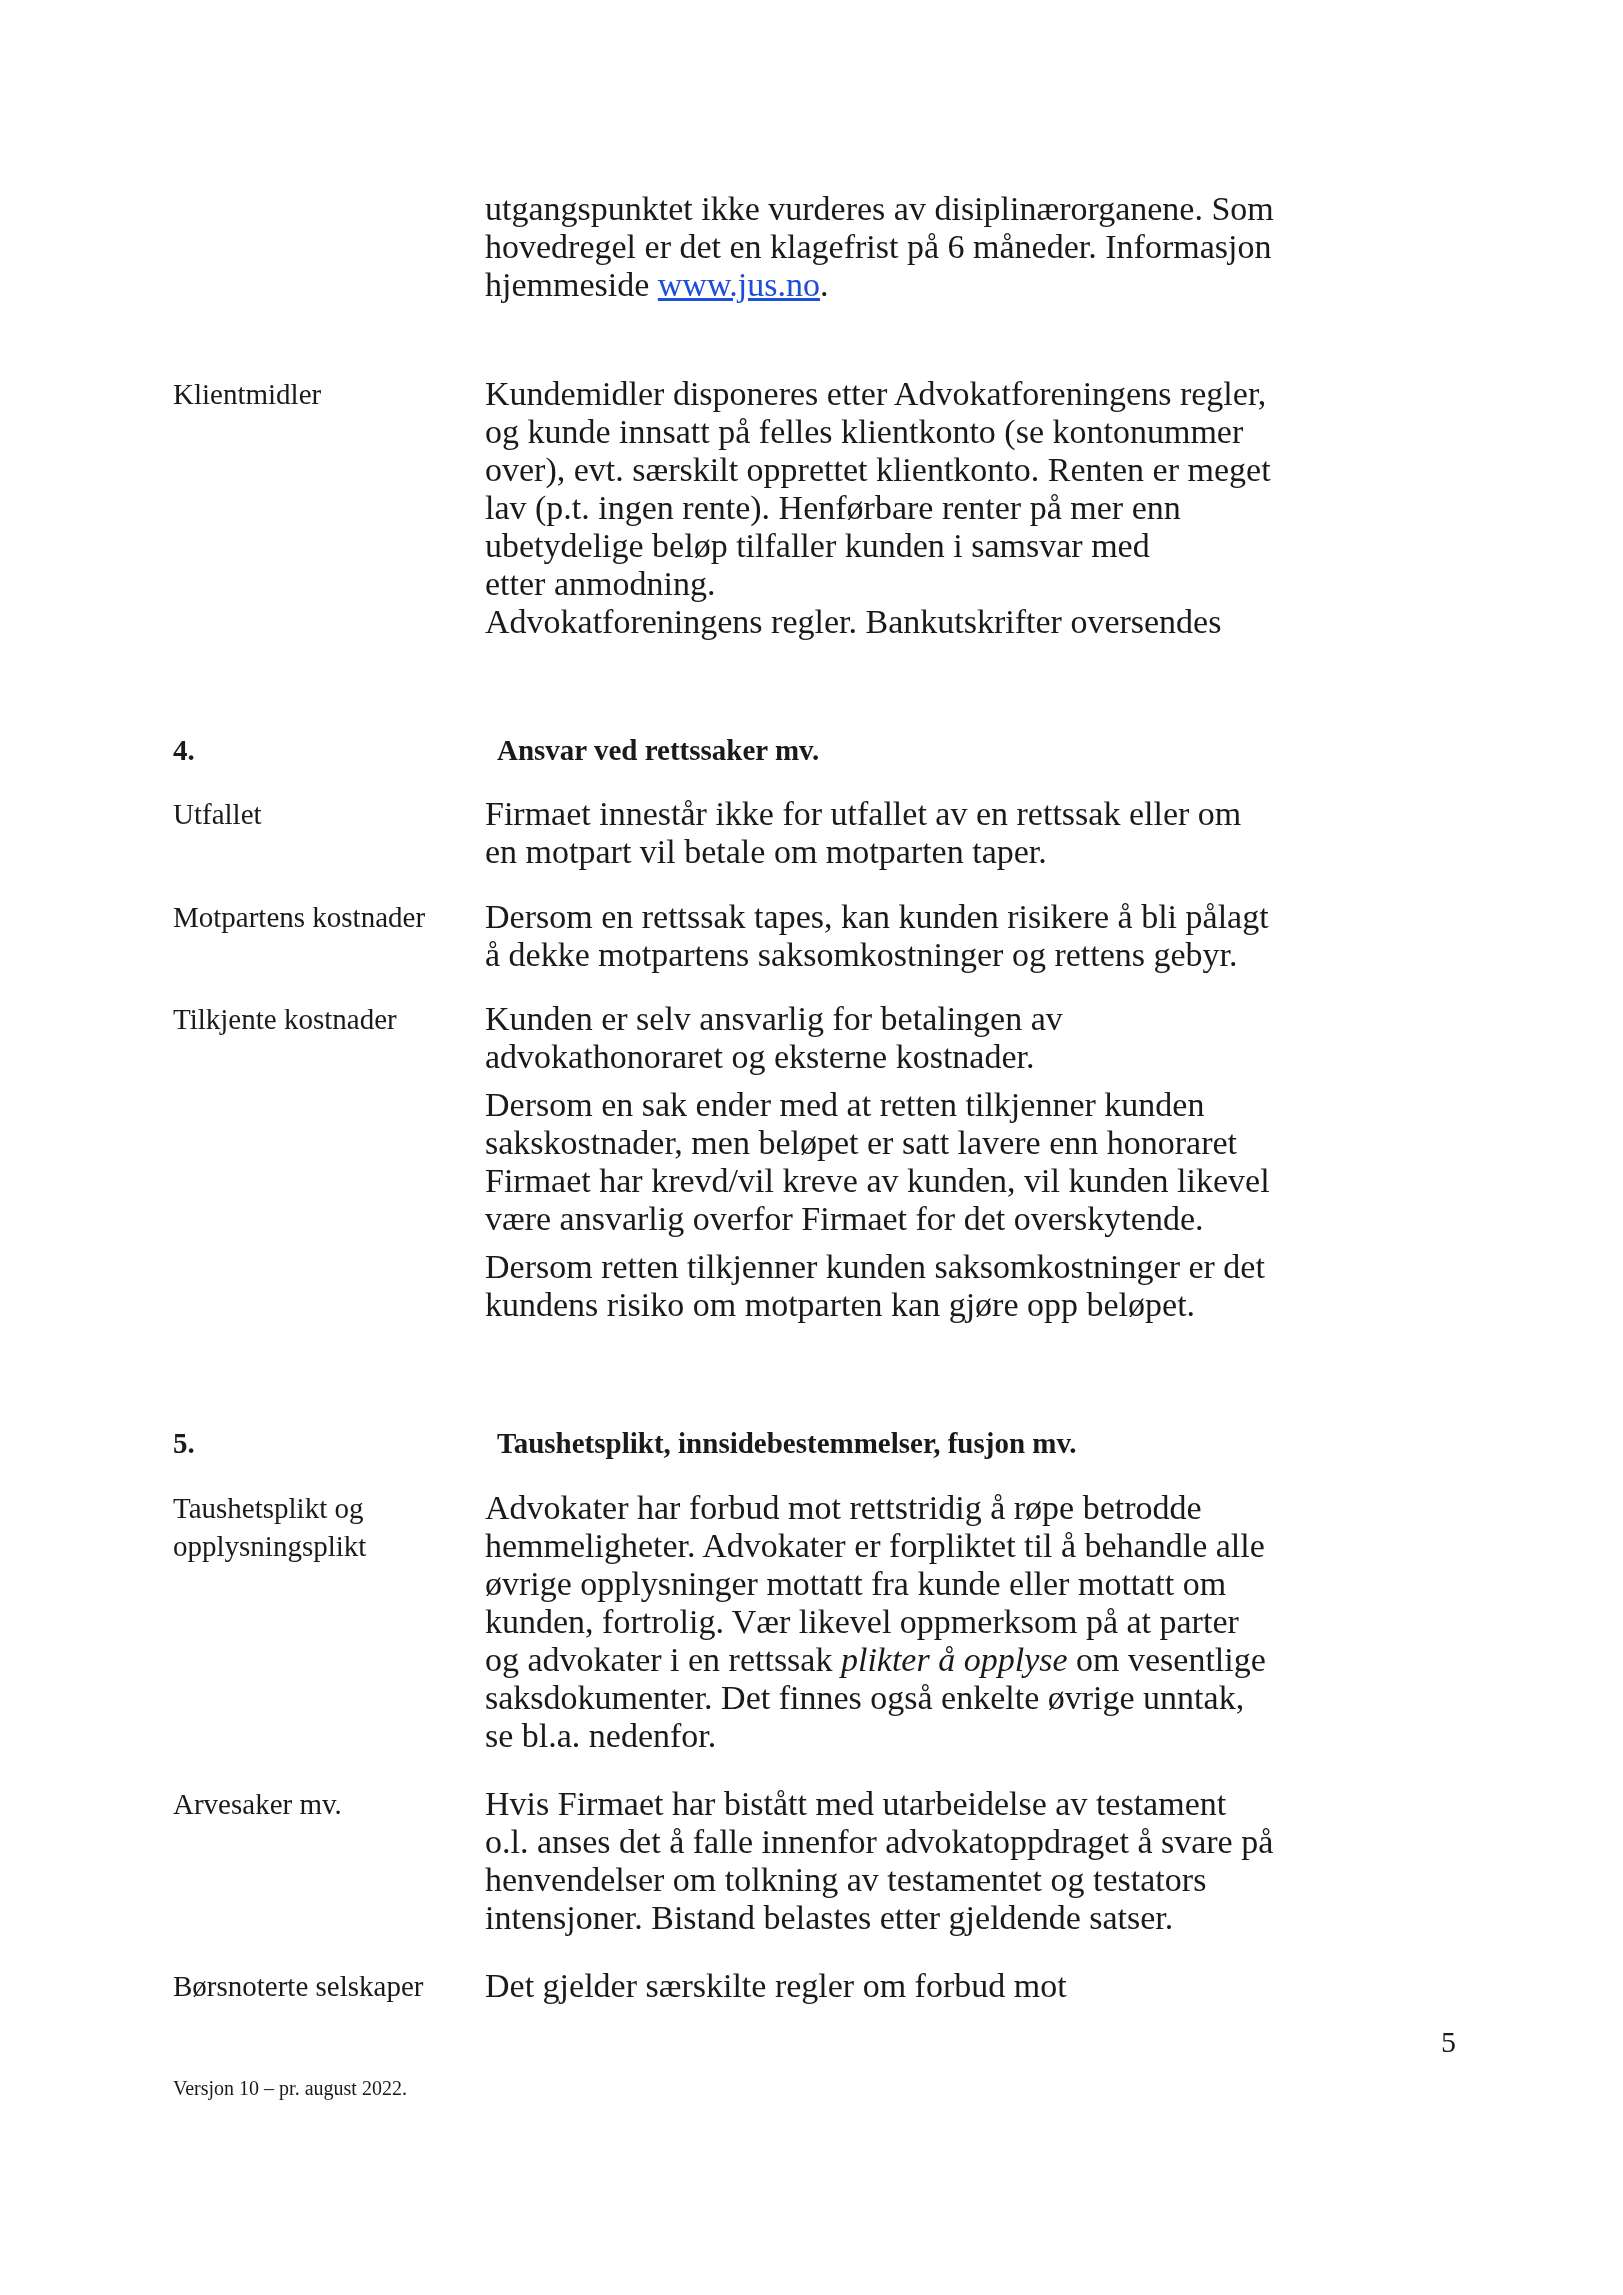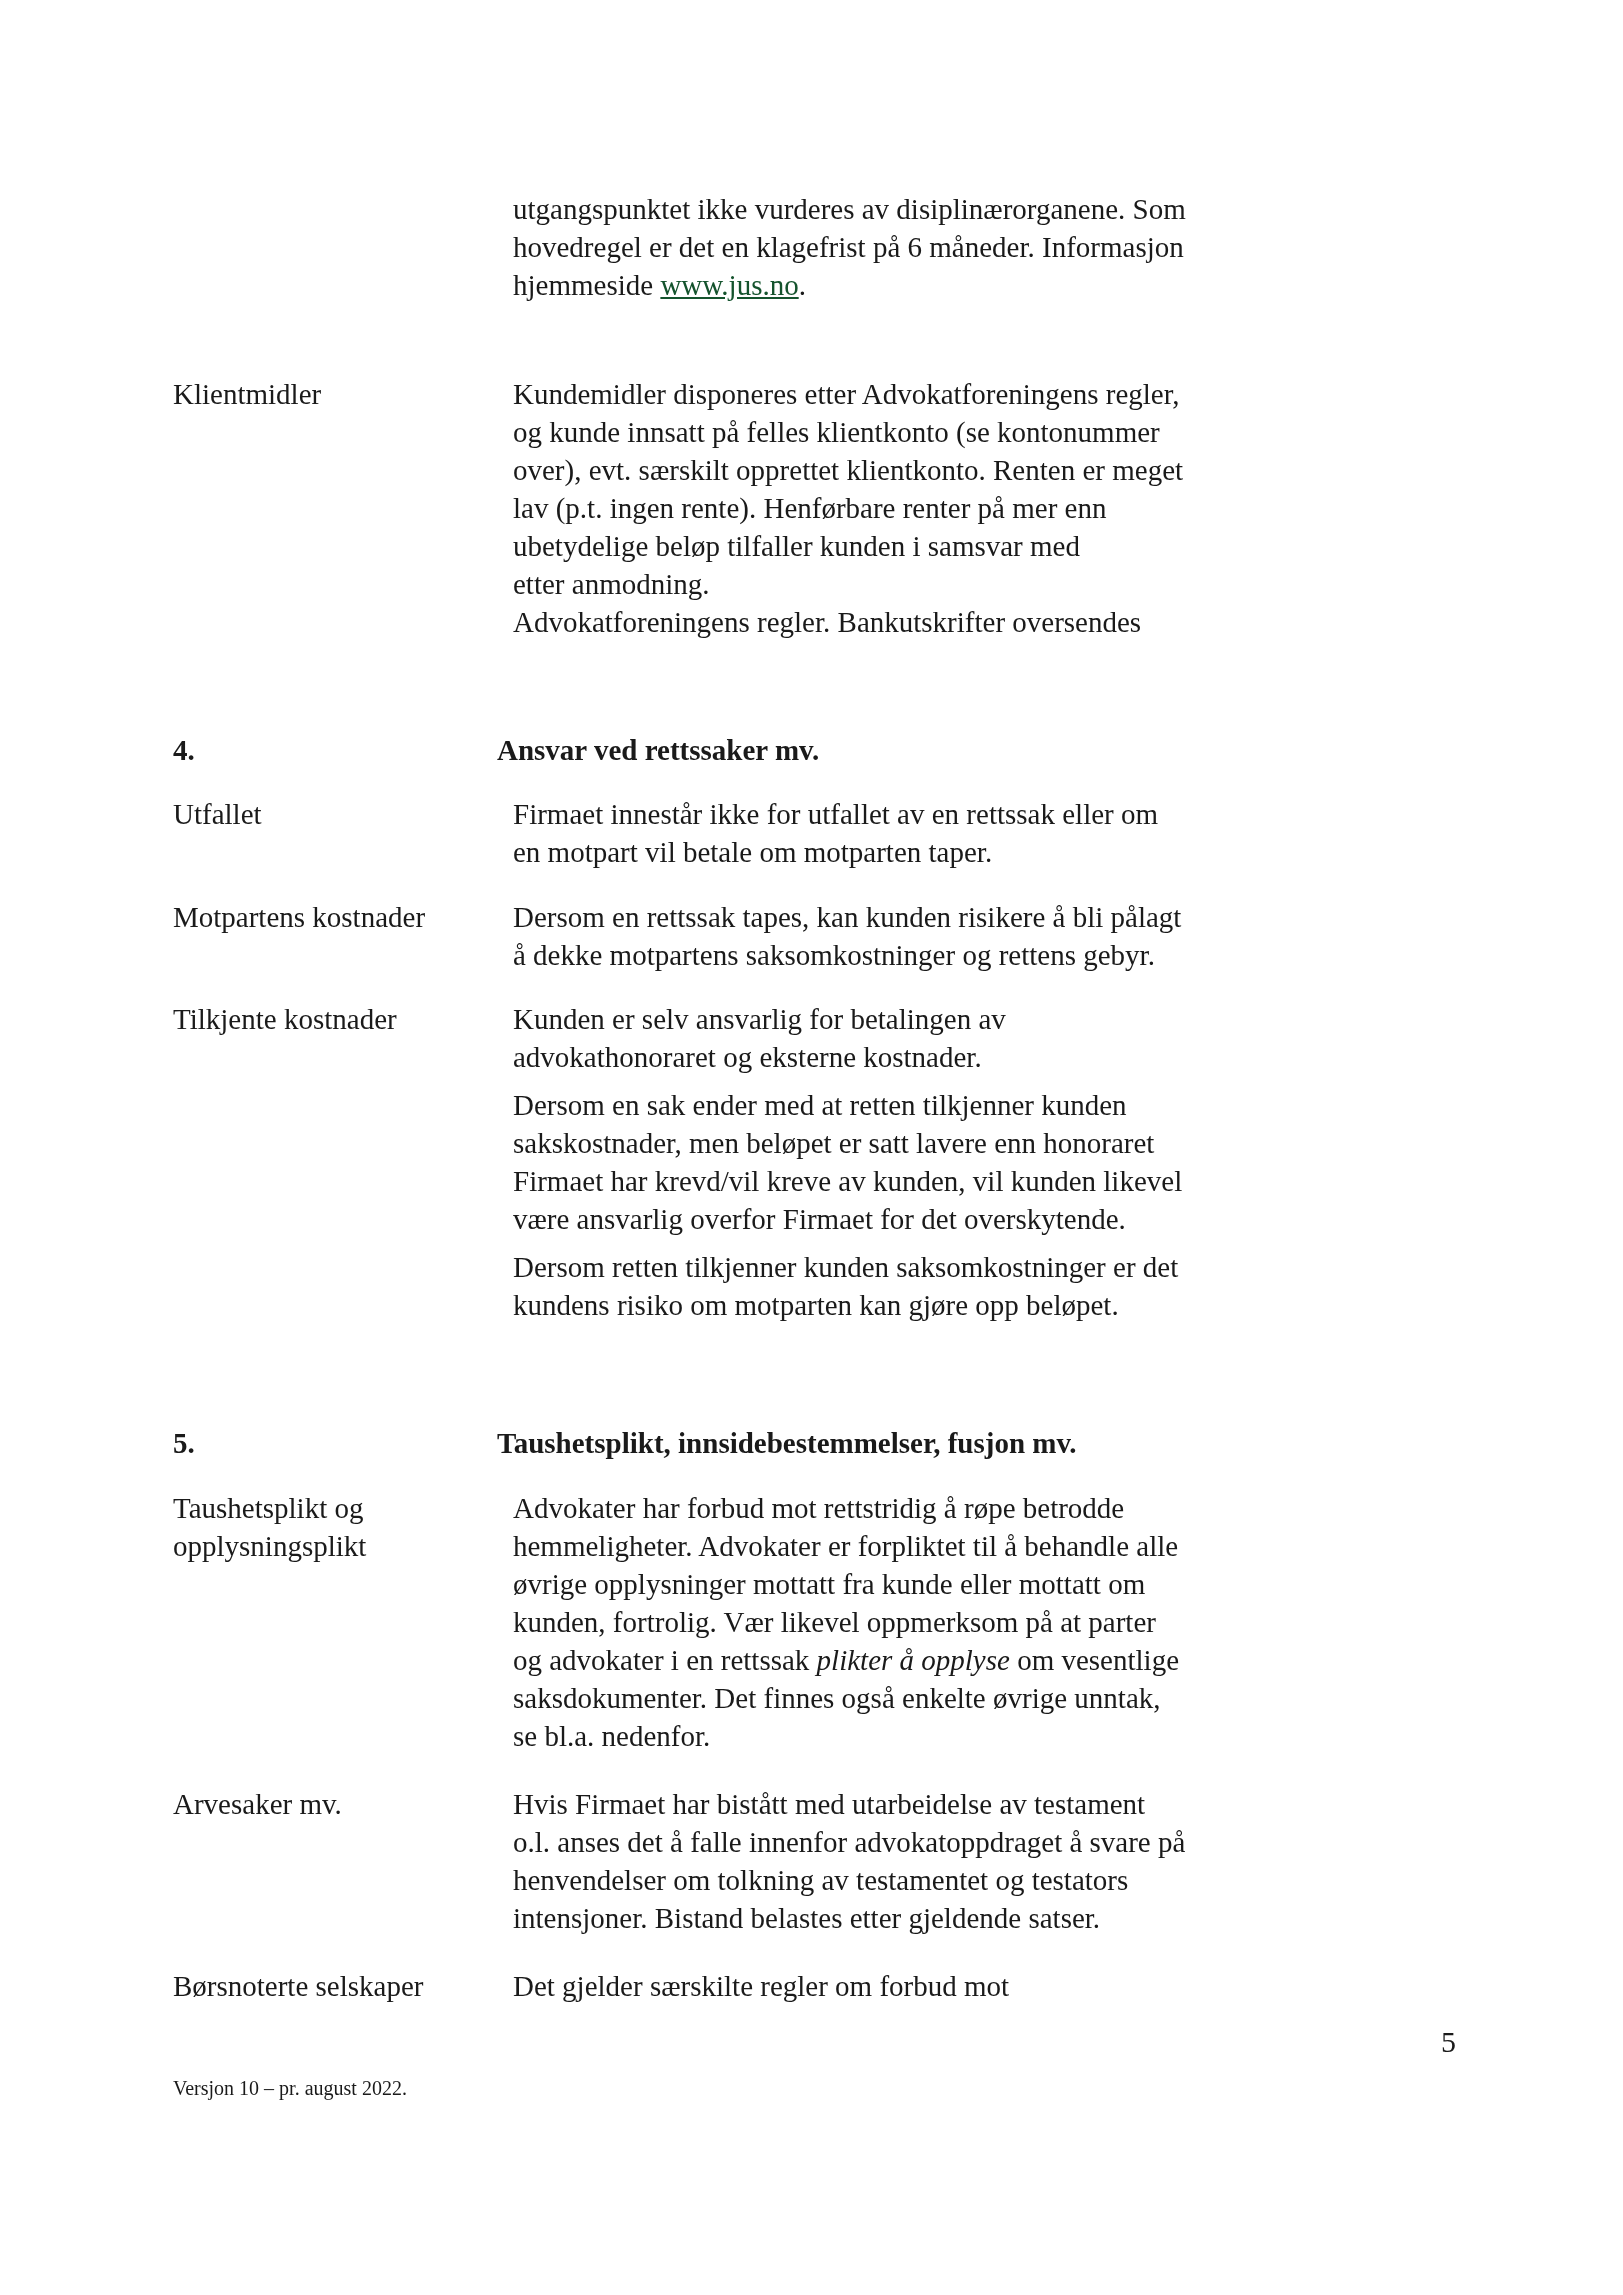--- a/index.html
+++ b/index.html
@@ -1,25 +1,25 @@
 <!DOCTYPE html>
 <html style="font-size:13.5px"><head>
 <meta charset="utf-8">
 <style>
   html, body { margin:0; padding:0; background:#ffffff; }
   body { width:1623px; height:2295px; position:relative; overflow:hidden;
          font-family:"Liberation Serif", "DejaVu Serif", serif; color:#1a1a1a; }
   .page { position:absolute; left:0; top:0; width:1623px; height:2295px; }
   .row { position:absolute; left:173px; width:1133px; }
   .label { position:absolute; left:0; top:0; width:313px; font-size:29px; line-height:38px; }
-  .body { position:absolute; left:340px; top:0; width:812px; font-size:29px; line-height:38px; }
+  .body { position:absolute; left:312px; top:0; width:812px; font-size:34px; line-height:38px; }
   .bold { font-weight:normal; }
   .heading-num { position:absolute; left:0; top:0; font-size:29px; line-height:38px; font-weight:bold; }
   .heading-title { position:absolute; left:324px; top:0; font-size:29px; line-height:38px; font-weight:bold; white-space:nowrap; }
-  a.link { color:#14532d; text-decoration:underline; }
+  a.link { color:#1d4ed8; text-decoration:underline; }
   .pagenum { position:absolute; left:1441px; top:2023px; font-size:30px; line-height:38px; }
   .footer { position:absolute; left:173px; top:2071px; font-size:20px; line-height:34px; }
   .nowrap { white-space:nowrap; }
 </style>
 </head>
 <body>
 
 <div class="page">
 
   <div class="row" style="top:190px;">

